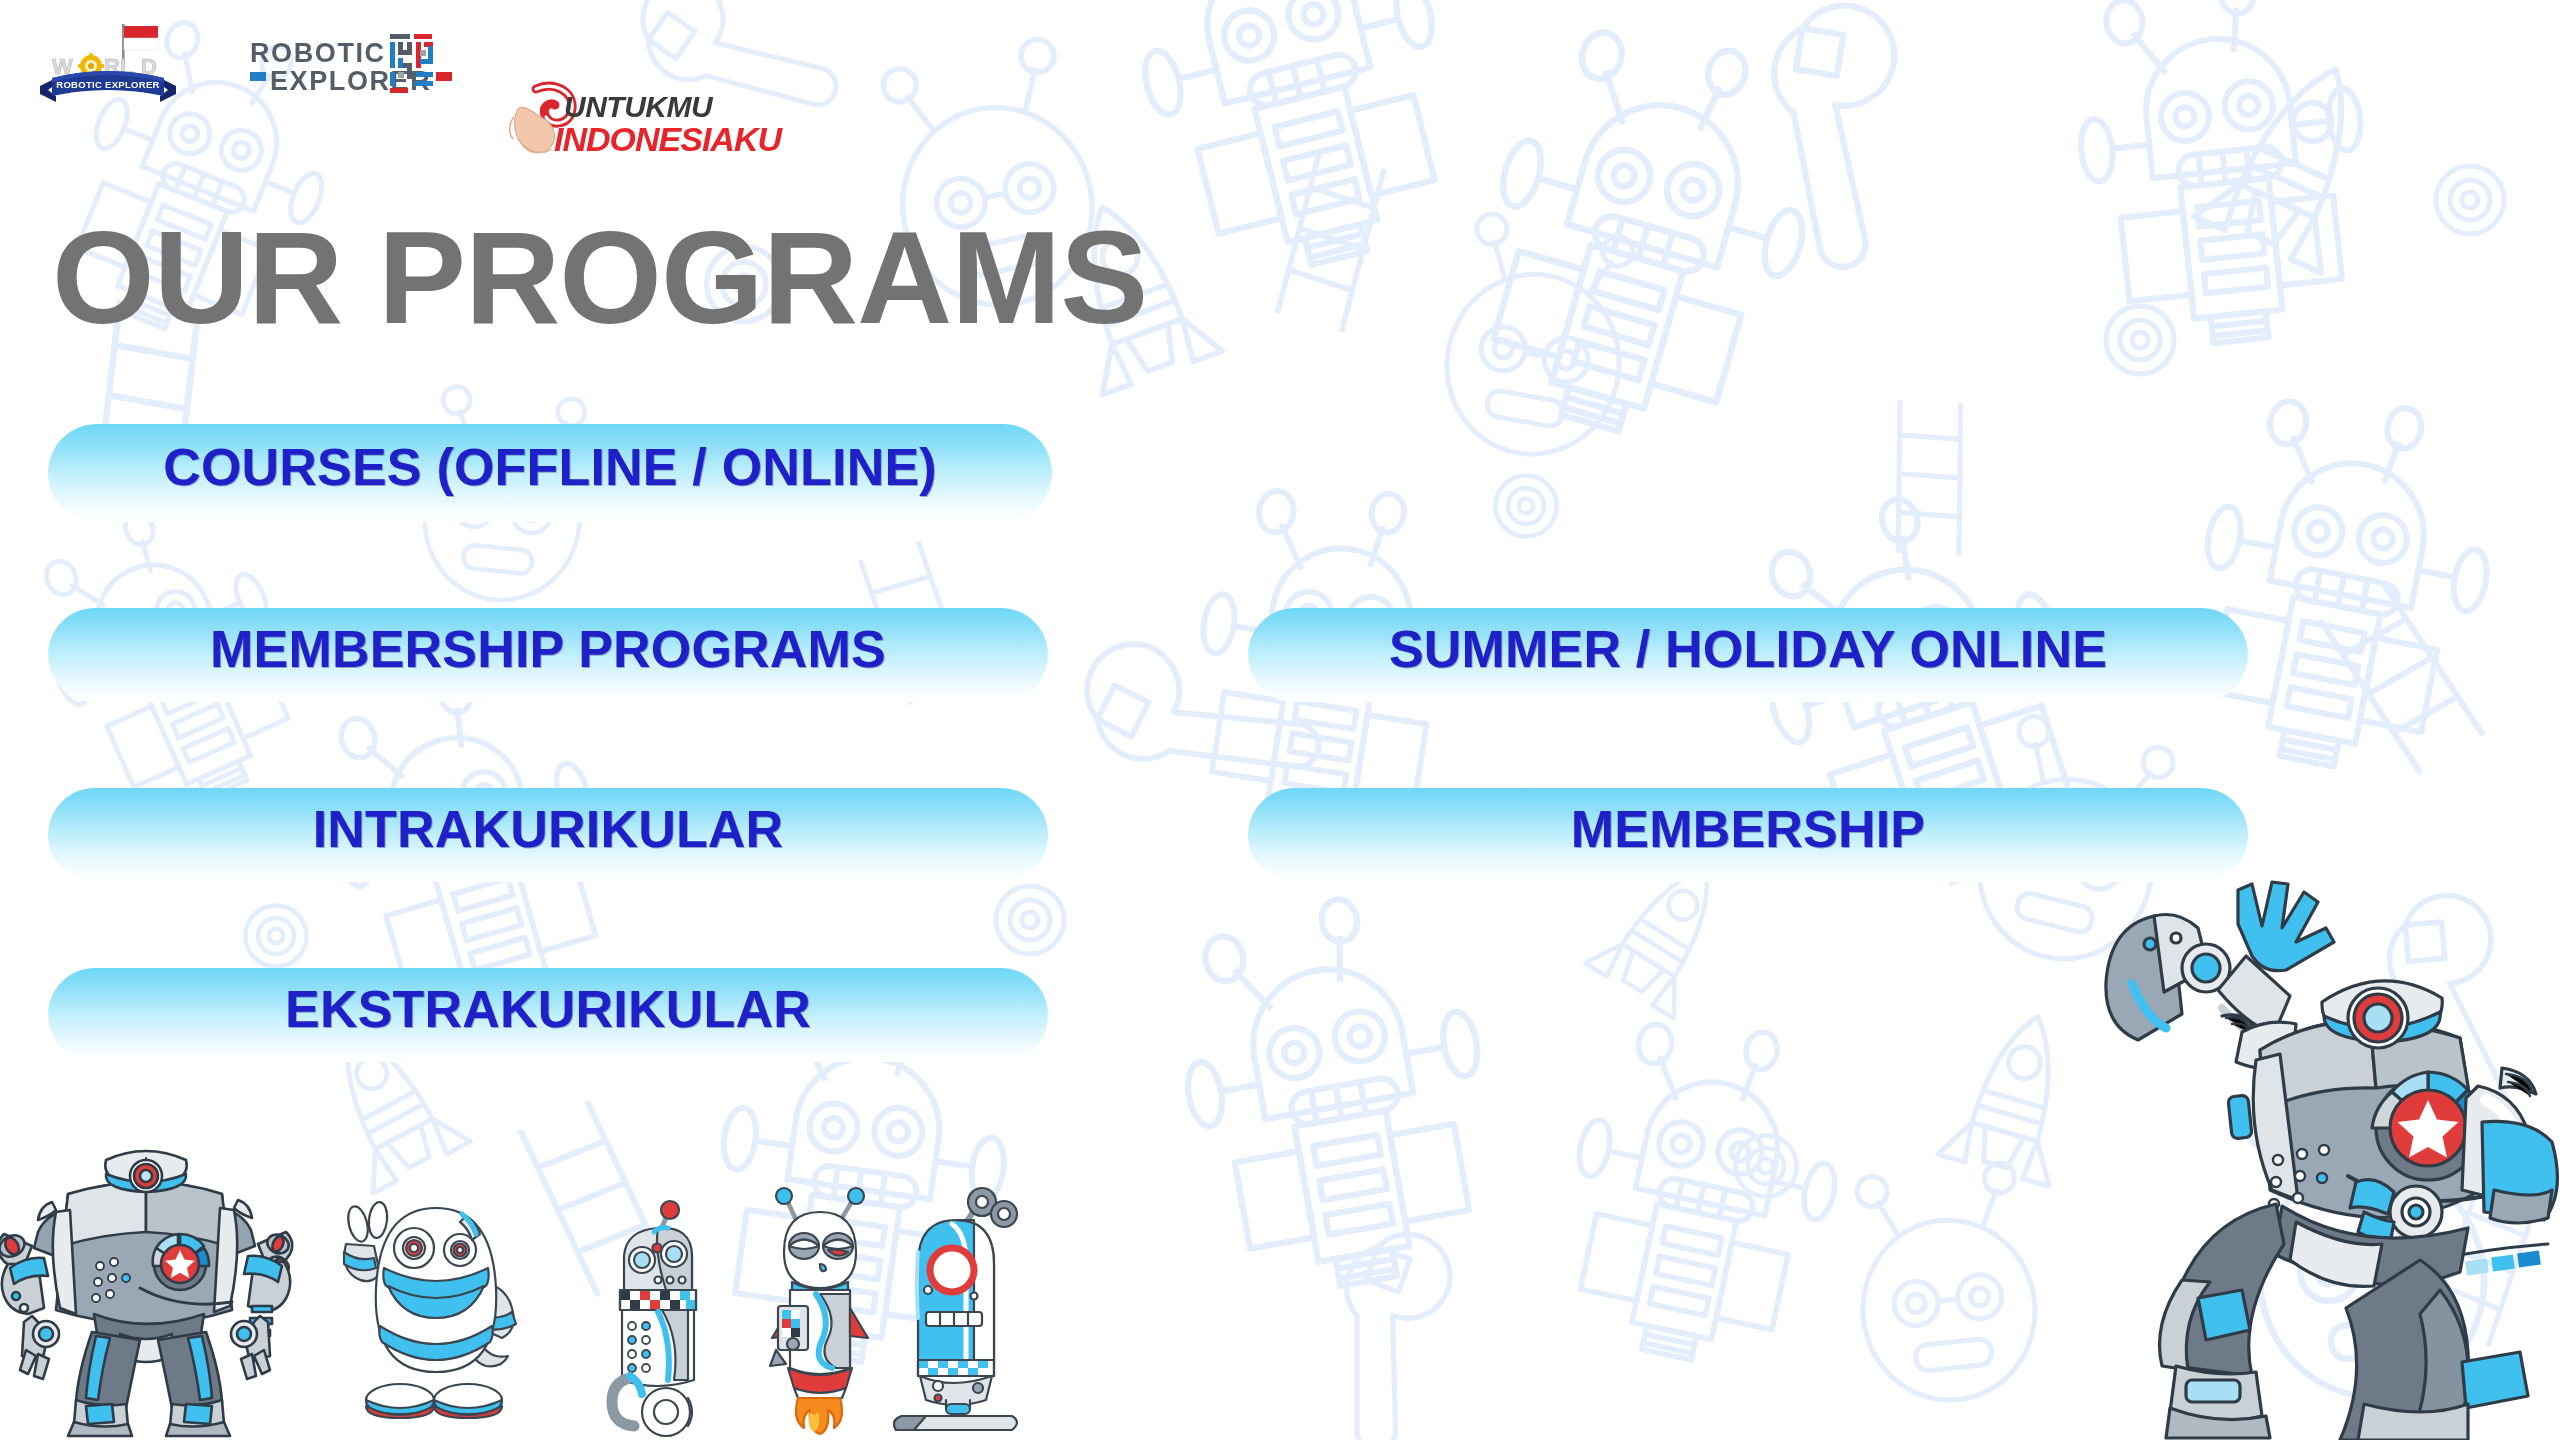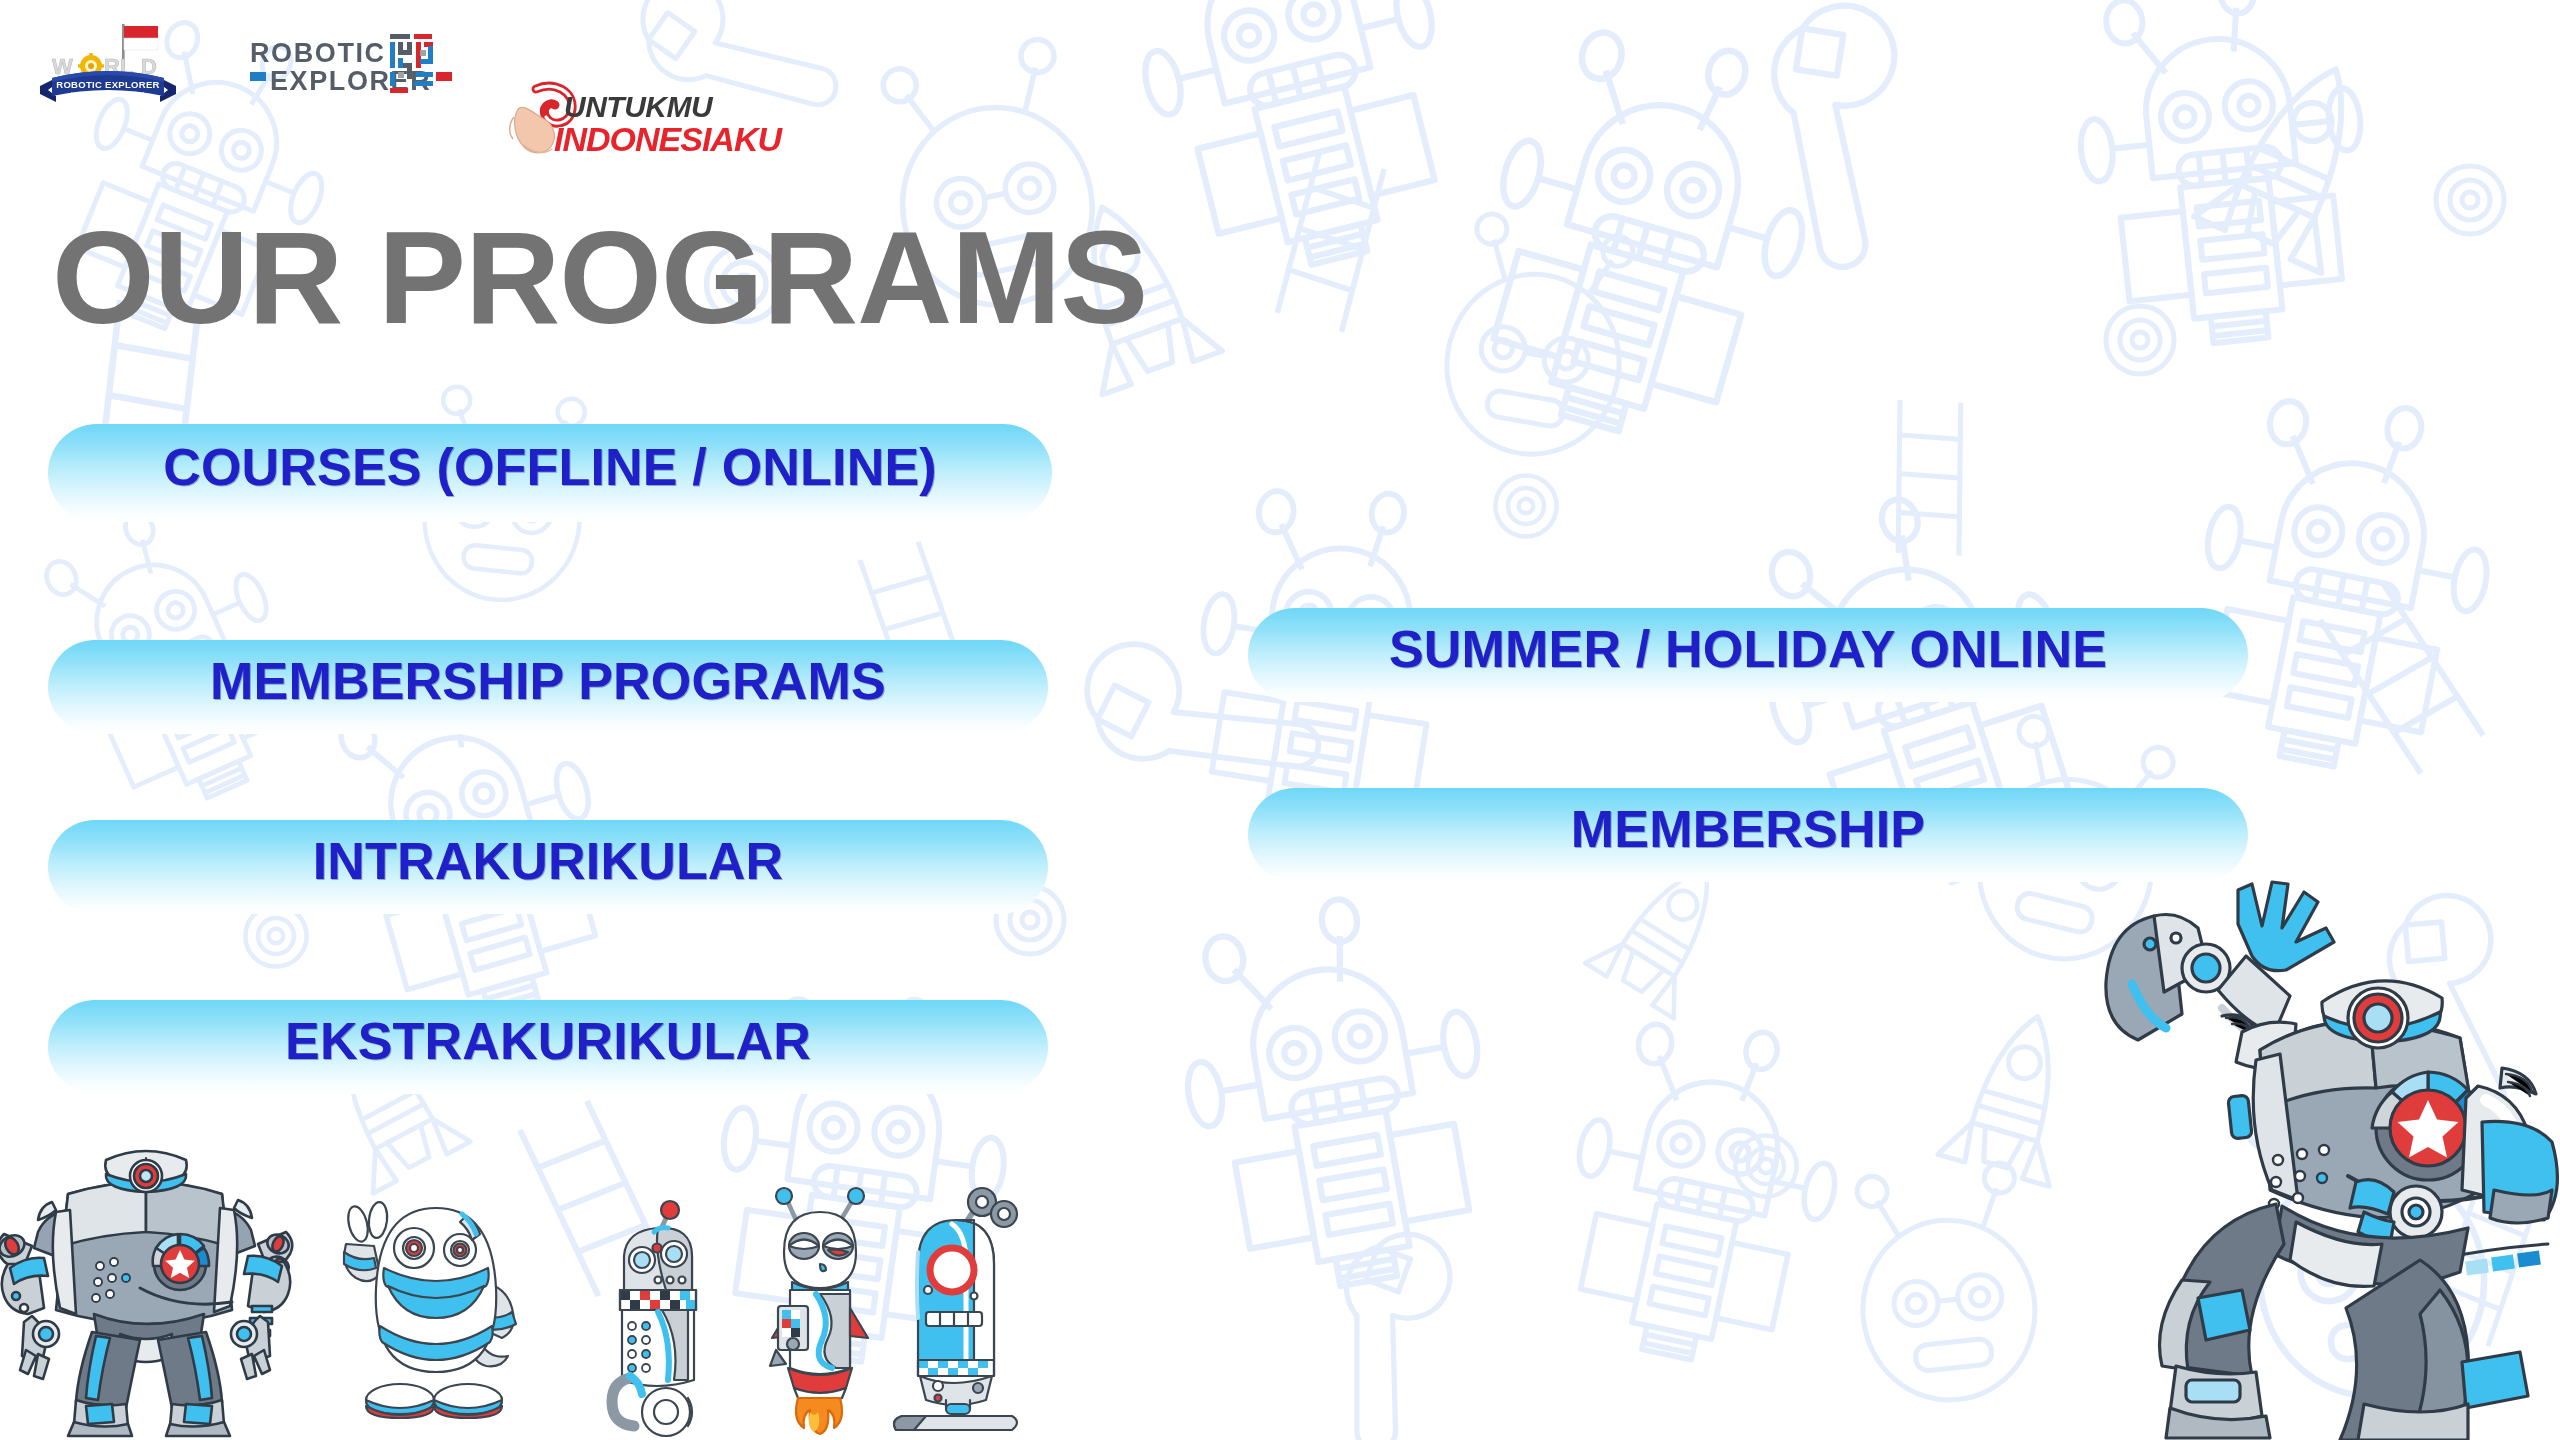--- a/index.html
+++ b/index.html
@@ -91,21 +91,21 @@
     font-weight: 700;
     font-size: 52px;
     letter-spacing: 0.2px;
     color: #1f20c8;
     white-space: nowrap;
     transform: translateY(-6px);
     text-shadow: 1px 1px 0 rgba(20,20,110,0.35);
   }
 
   
-  .col-left  { left: 48px;   width: 1000px; margin-top: 32px; }
+  .col-left  { left: 48px;   width: 1000px; }
   .col-right { left: 1248px; width: 1000px; }
   .row-2 { top: 608px; height: 94px; }
   .row-3 { top: 788px; height: 94px; }
   .row-4 { top: 968px; height: 94px; }
 
   
   #pill-courses { left: 48px; top: 424px; width: 1004px; height: 98px; }
   #pill-workshop { left: 1248px; top: 424px; width: 1004px; height: 98px; }
 
   

